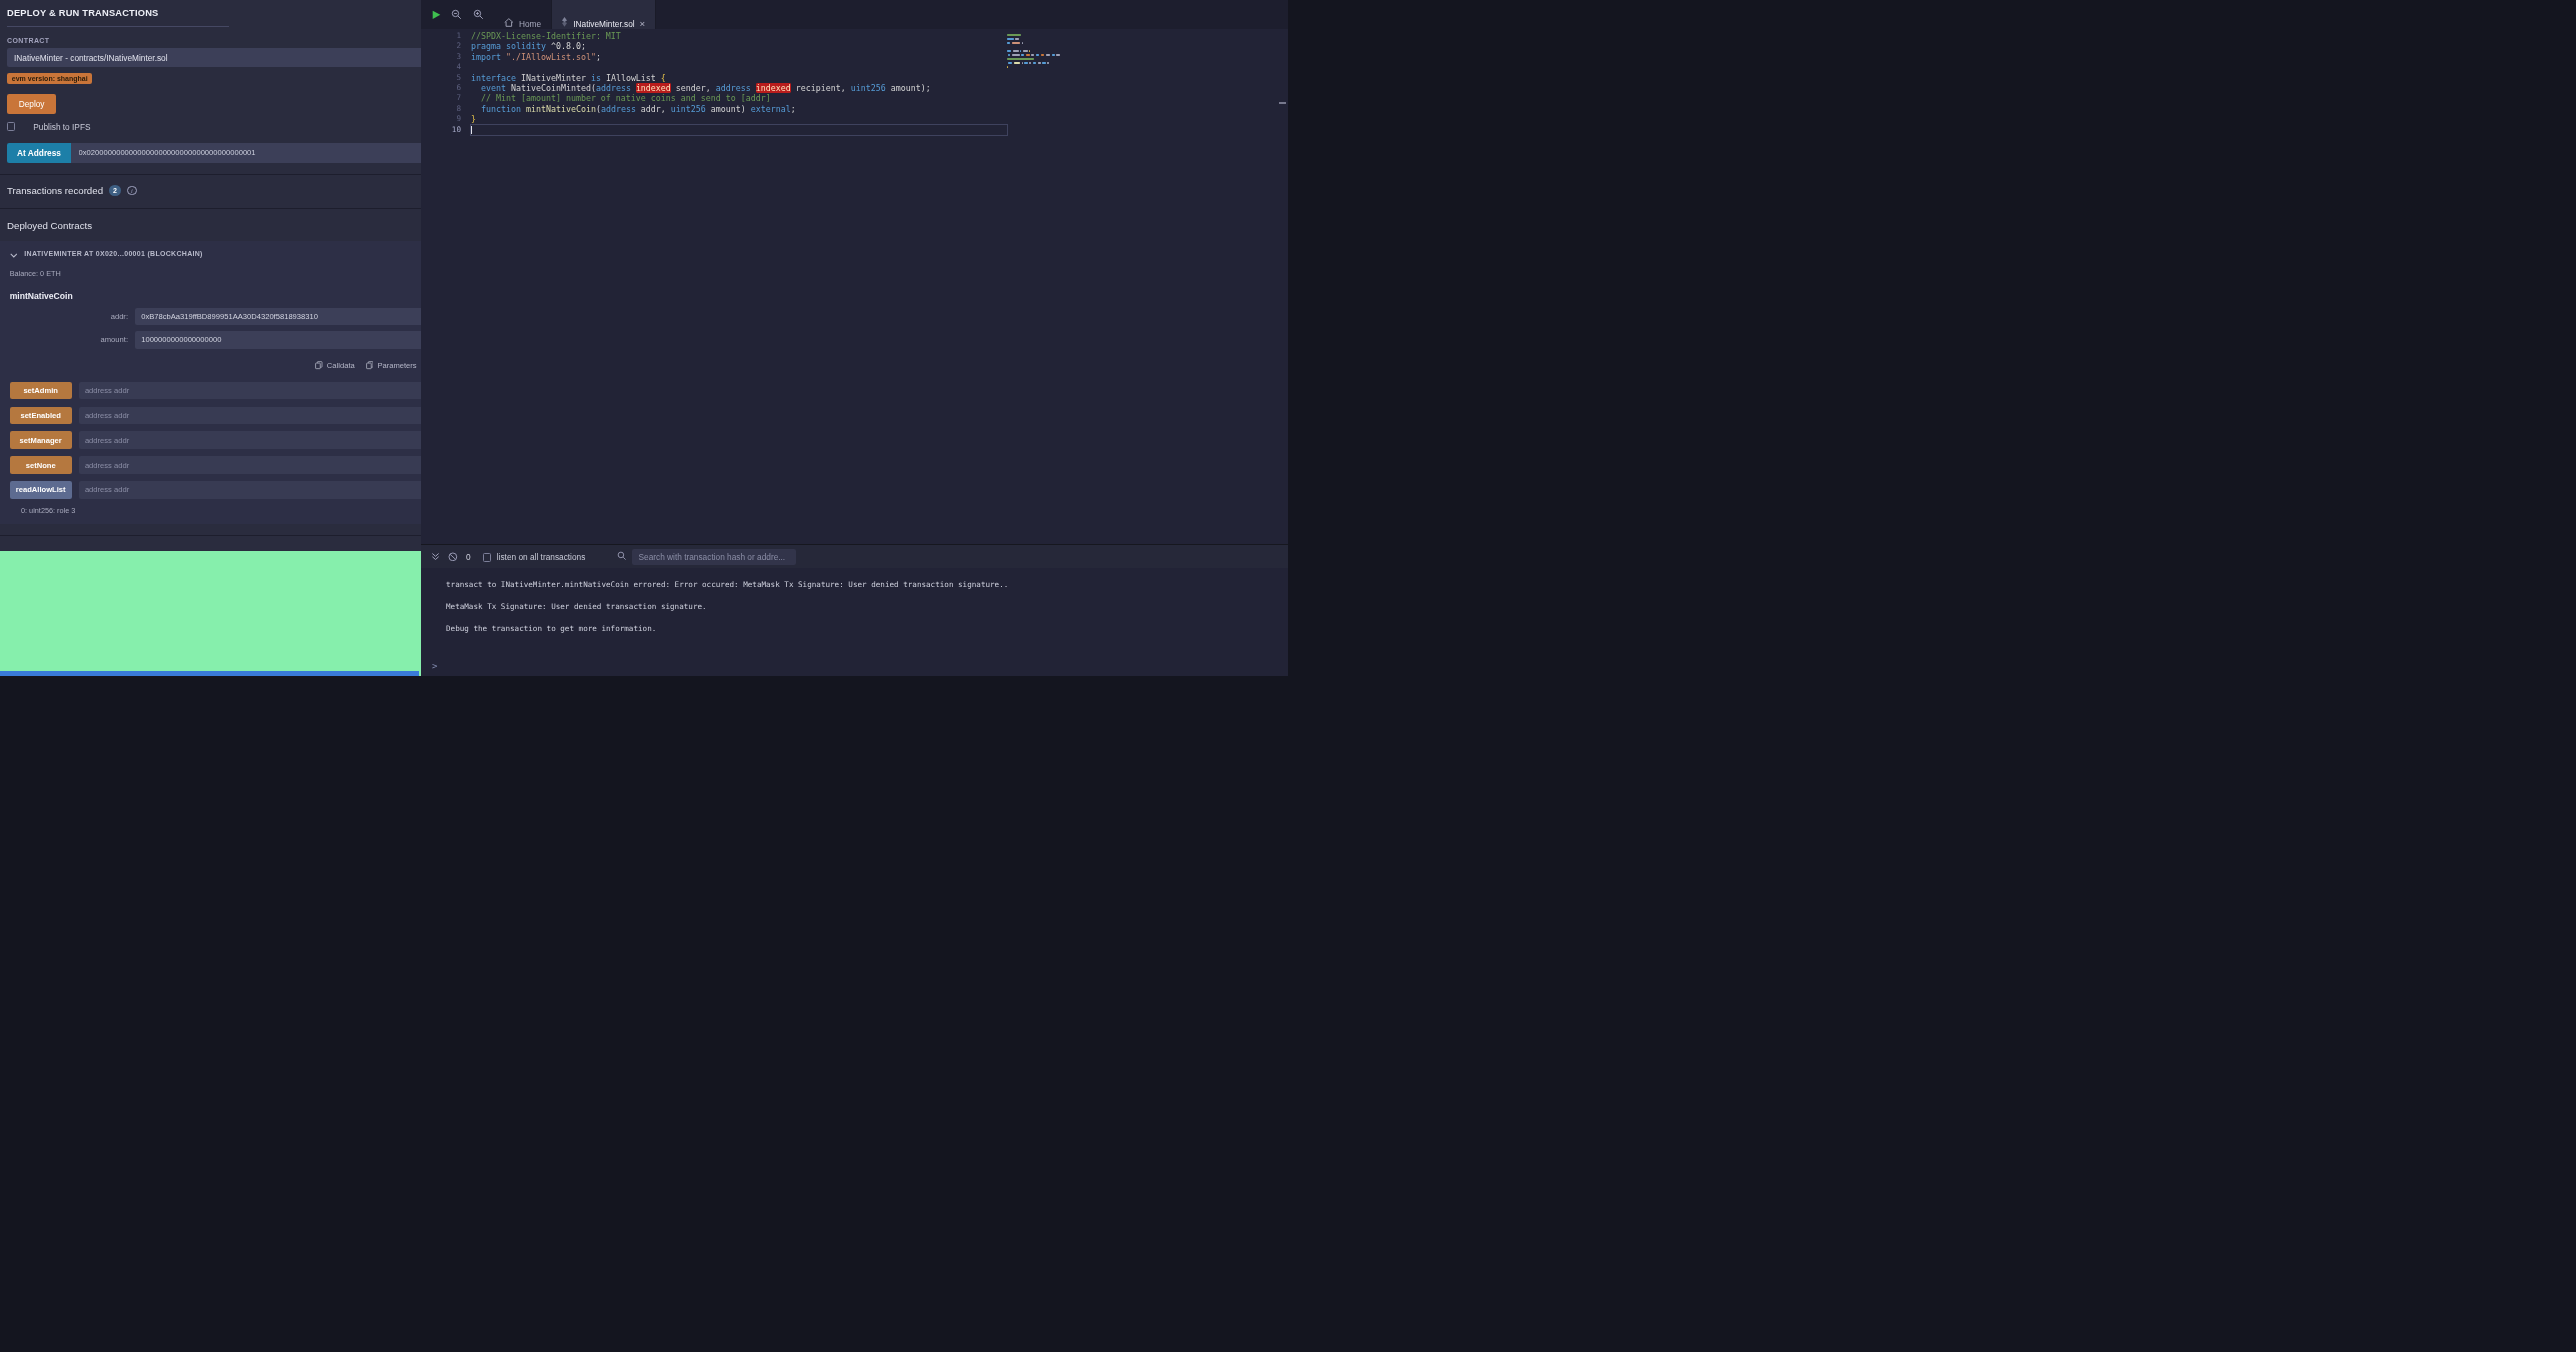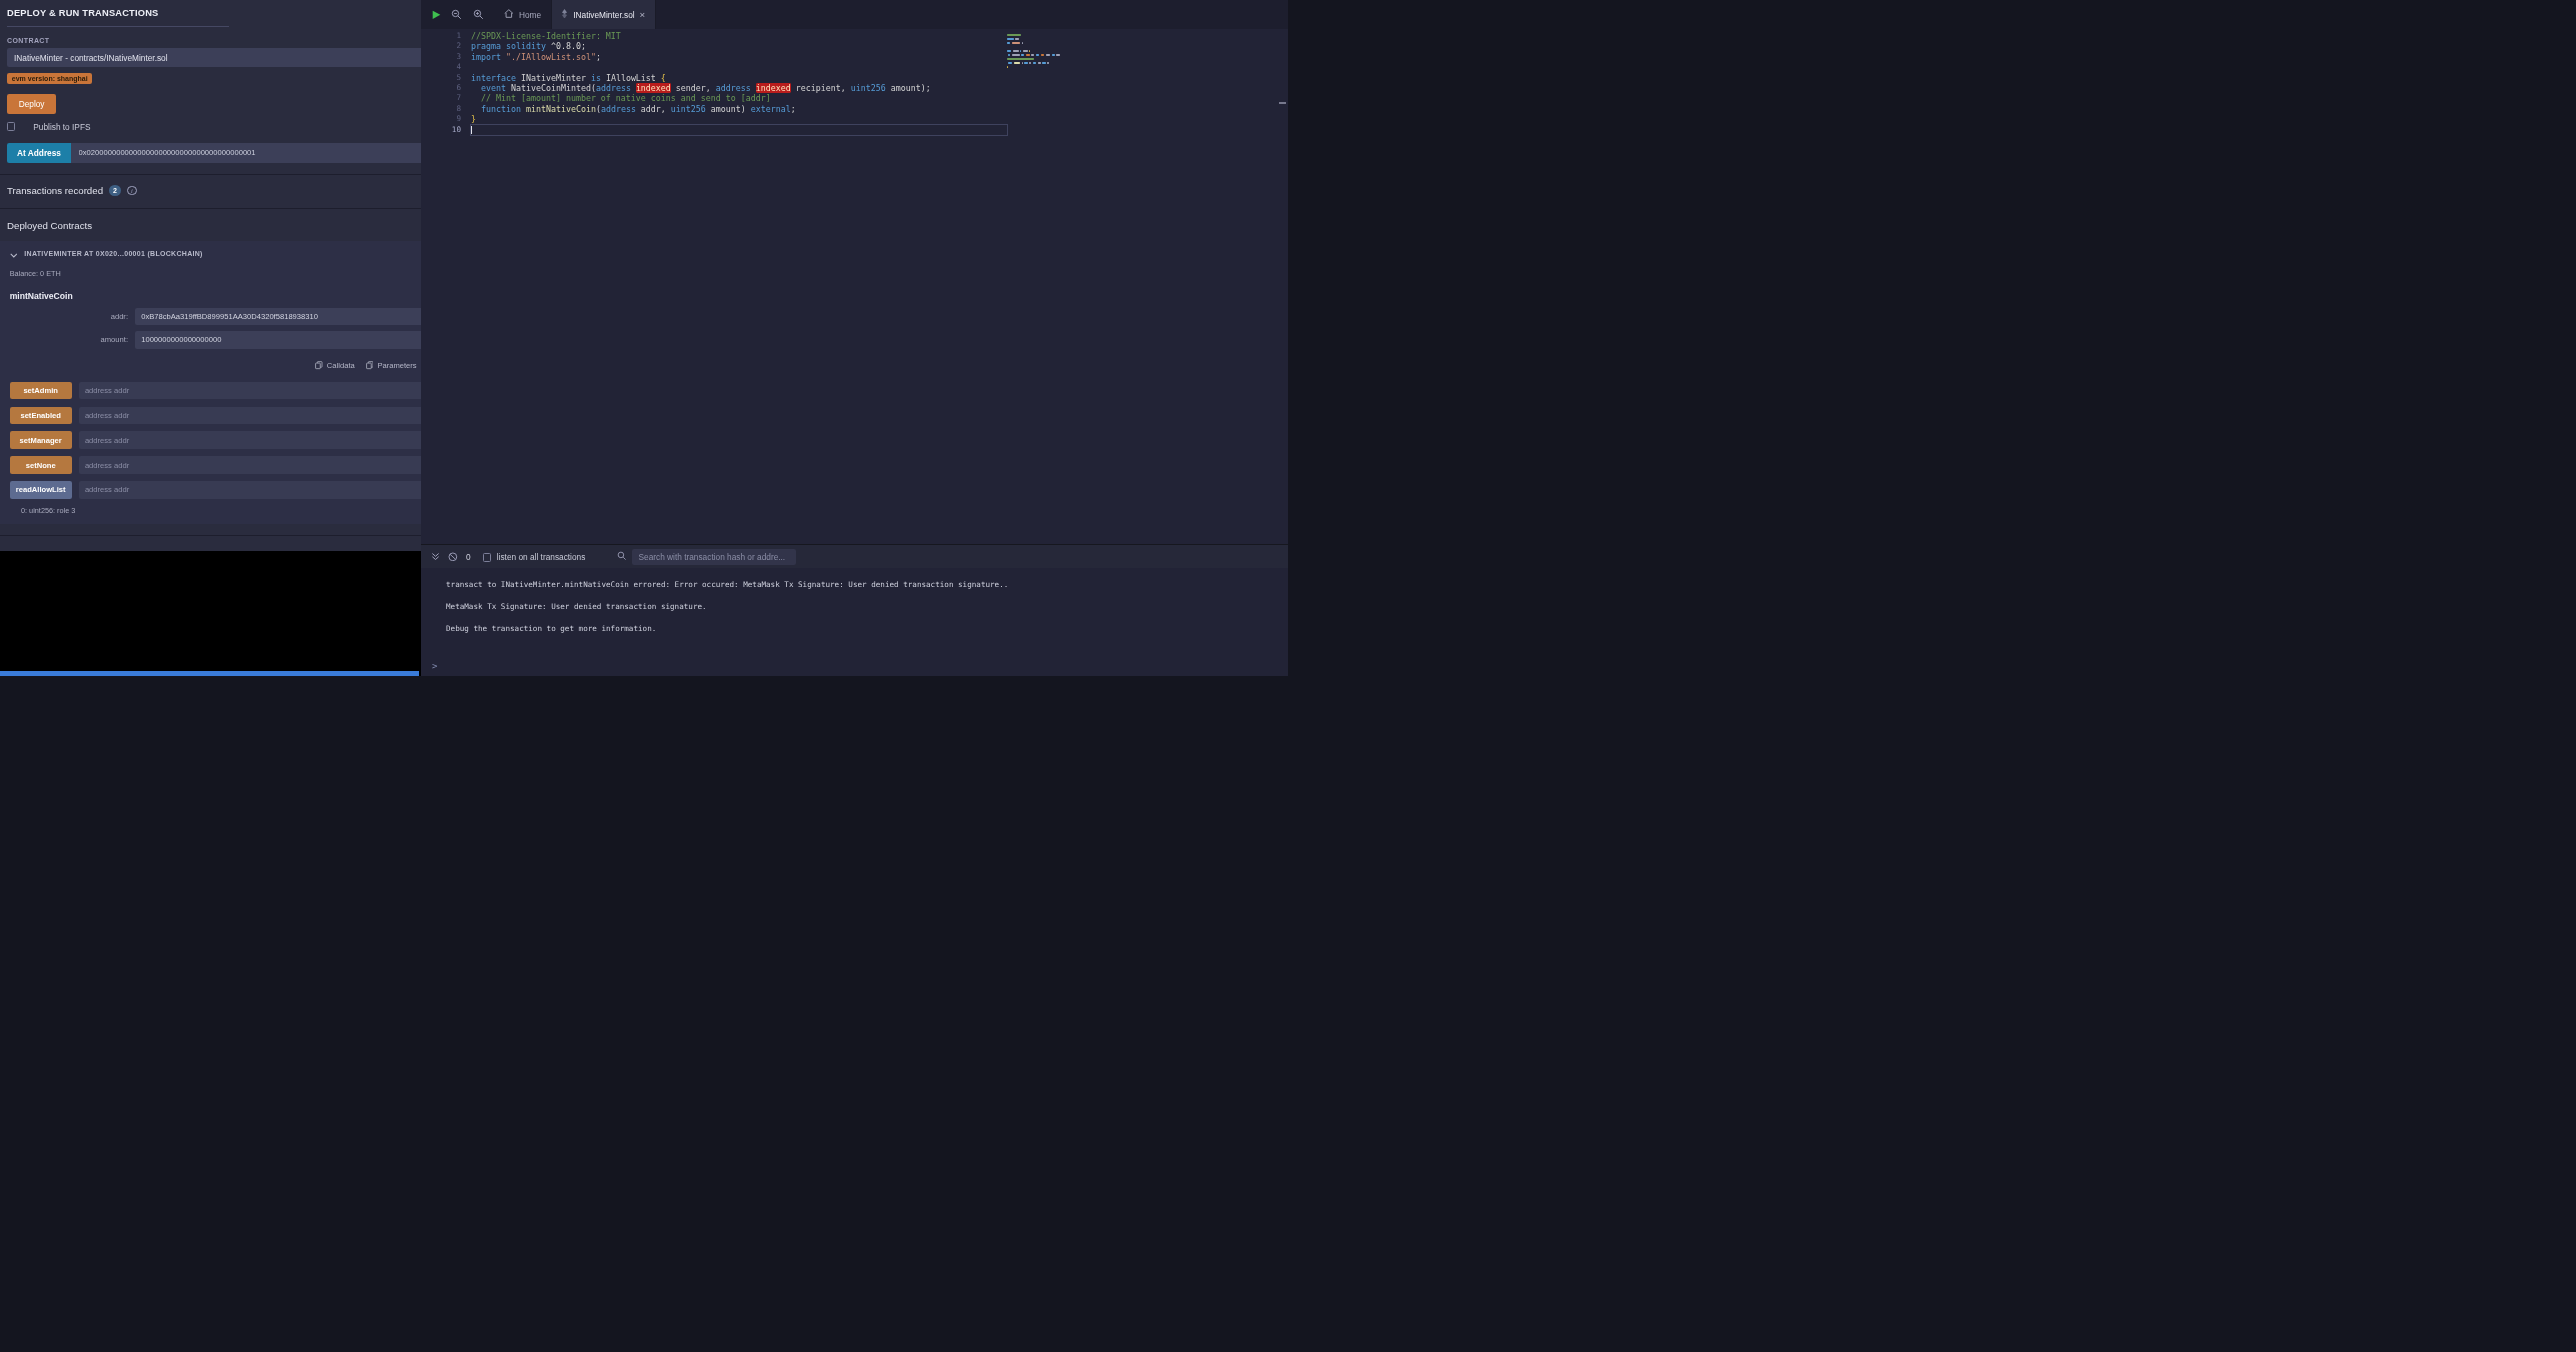--- a/index.html
+++ b/index.html
@@ -1,21 +1,21 @@
 <!DOCTYPE html>
 <html style="font-size:11px"><head>
 <meta charset="utf-8">
 <style>
   *{box-sizing:border-box;margin:0;padding:0}
   html,body{background:#14151f}
   body{font-family:"Liberation Sans",sans-serif}
   .app{position:relative;width:1288px;height:676px;background:#222336;overflow:hidden;color:#d5d6e2}
 
   
-  .left{position:absolute;left:0;top:0;bottom:0;width:494px;background:#000000;border-right:1.4px solid #191a27}
+  .left{position:absolute;left:0;top:0;bottom:0;width:494px;background:#86efac;border-right:1.4px solid #191a27}
   .plugin{background:#2a2c3e;padding:8.3px 0 15px}
   .sec{padding-left:7px;padding-right:15px}
   .head{position:relative;padding-right:5.5px}
   .head h1{font-size:9.3px;font-weight:700;letter-spacing:0.2px;color:#eef0f7;width:222px;border-bottom:0.7px solid #454863;padding-bottom:7.6px}
   .head-icons{position:absolute;top:0.7px;right:7px;display:flex;gap:9px;align-items:center}
   .lbl{font-size:7px;letter-spacing:0.4px;color:#a2a3bd;margin:10.4px 0 4.1px;font-weight:700}
   .select{height:18.6px;background:#3c3f58;border-radius:2.1px;display:flex;align-items:center;justify-content:space-between;padding:0 7px;font-size:8.3px;color:#e2e3ee;cursor:pointer}
   .sel-arrows{display:flex;flex-direction:column;gap:0.7px}
   .badge-evm{display:inline-block;margin-top:6.2px;background:#c97539;color:#2c1d0b;font-size:7px;font-weight:700;padding:2.1px 4.8px;border-radius:2.1px}
   .btn{border:none;border-radius:2.1px;cursor:pointer;font-family:inherit}
@@ -63,21 +63,21 @@
   .calldata-row input{flex:1;min-width:0;height:18.6px;background:#2d2f45;border:0.7px solid #222339;border-radius:2.1px;color:#d2d4e0;padding:0 5.5px;font-family:inherit;font-size:7.6px}
   .btn-transact-outline{width:130px;height:18.6px;background:transparent;border:0.7px solid #c97539;color:#cf8243;font-size:8px;border-radius:2.1px;flex:none}
   .left-scroll{position:absolute;right:0.7px;top:1.4px;width:4.1px;height:148px;background:#565a76;border-radius:2.1px;opacity:.55;cursor:pointer}
   .bottom-blue{position:absolute;left:0;bottom:0;width:419px;height:5.5px;background:#3a7bd9}
 
   
   .main{position:absolute;left:421px;top:0;right:0;bottom:0;background:#222336}
   .tabbar{position:absolute;left:0;top:0;right:0;height:29px;background:#1d1e2e;display:flex;align-items:stretch}
   .tb-icons{display:flex;align-items:center;gap:10.4px;padding:0 11px 0 11px}
   .tb-icons .ib{display:flex;align-items:center;cursor:pointer;background:none;border:none}
-  .tab{display:flex;align-items:center;gap:4.8px;padding:0 9.7px;font-size:8.3px;color:#a8aabe;border-right:0.7px solid #1a1b28;cursor:pointer}
+  .tab{display:flex;align-items:flex-end;gap:4.8px;padding:0 9.7px;font-size:8.3px;color:#a8aabe;border-right:0.7px solid #1a1b28;cursor:pointer}
   .tab.active{background:#2a2c3f;color:#e9eaf2}
   .editor{position:absolute;left:0;top:29px;right:0;bottom:132px;background:#222336;font-family:"DejaVu Sans Mono",monospace}
   .gutter{position:absolute;left:0;top:2.1px;width:40px;text-align:right}
   .gutter .ln{height:10.4px;line-height:10.4px;font-size:7.6px;color:#5c5f7e}
   .gutter .ln.cur{color:#a6aac8}
   .lines{position:absolute;left:50px;top:2.1px;width:536px}
   .code-line{height:10.4px;line-height:10.4px;font-size:8.3px;white-space:pre;color:#d4d4d4;cursor:text}
   .code-line.current{outline:0.7px solid #3f425e;outline-offset:-0.7px}
   .tok-comment{color:#6A9955}
   .tok-kw{color:#569cd6}

